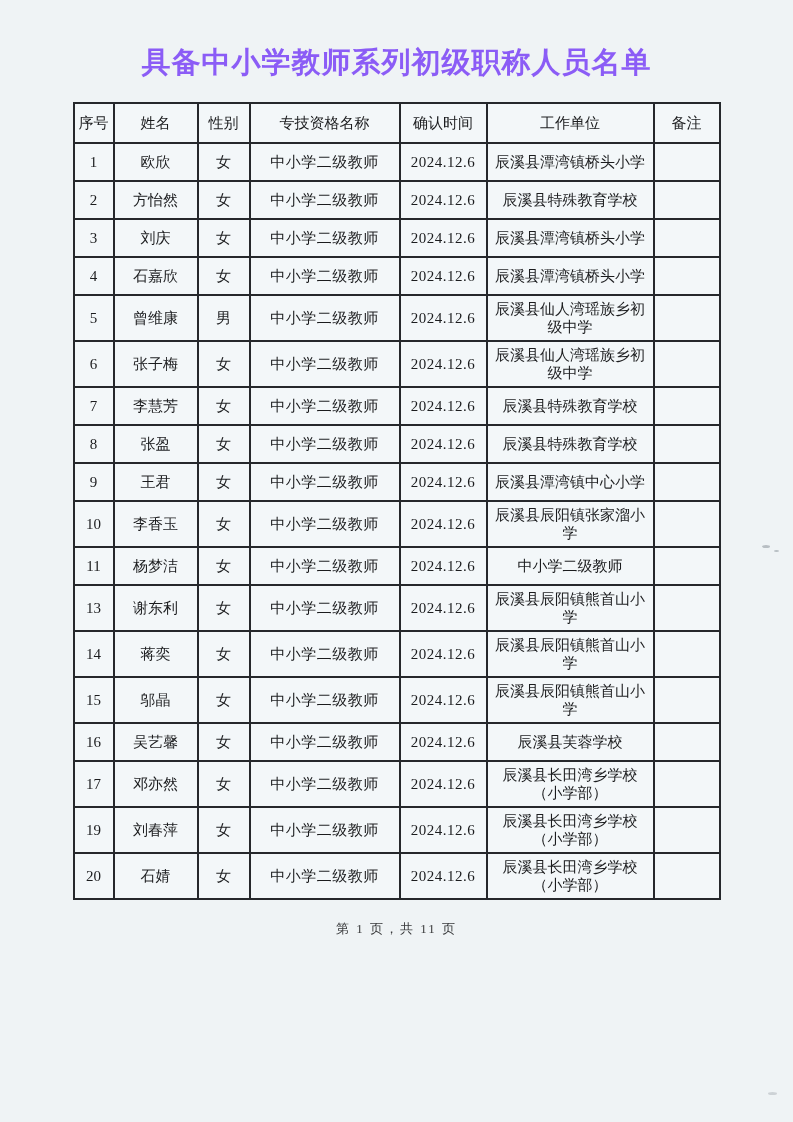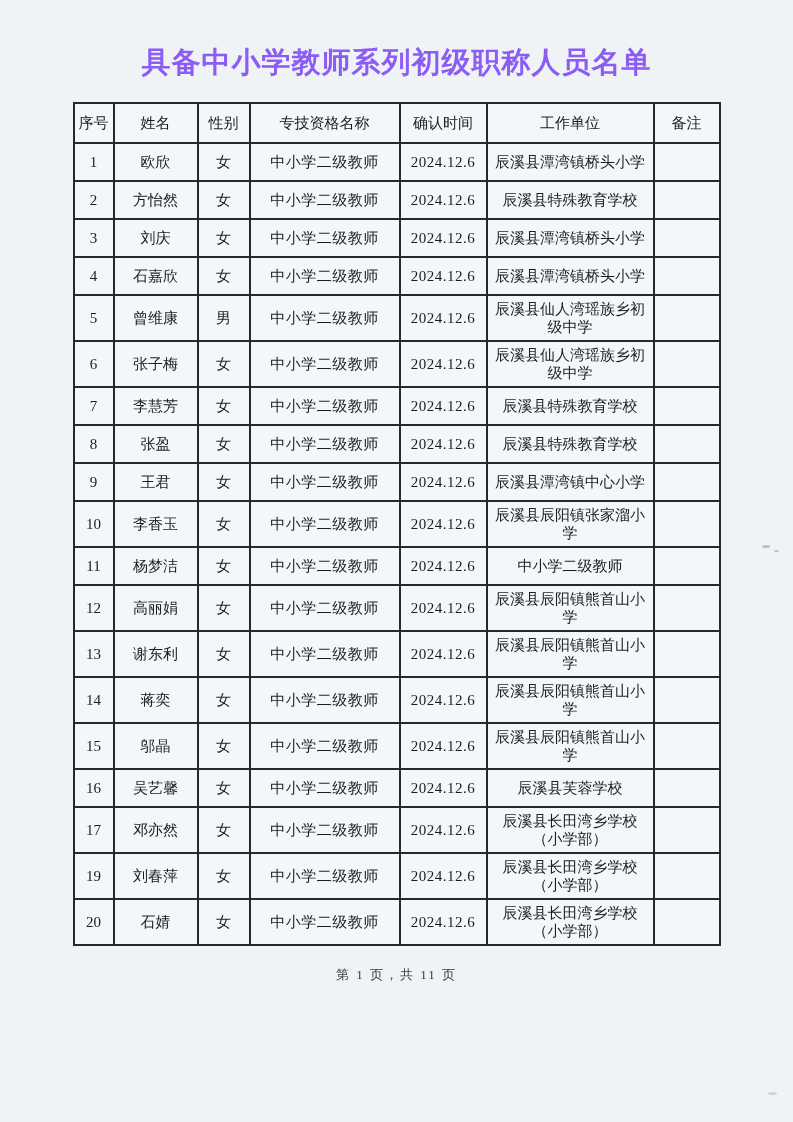--- a/index.html
+++ b/index.html
@@ -193,30 +193,20 @@
         <tr class="single">
           <td>11</td>
           <td>杨梦洁</td>
           <td>女</td>
           <td class="qual">中小学二级教师</td>
           <td class="date">2024.12.6</td>
           <td class="unit">中小学二级教师</td>
           <td></td>
         </tr>
         <tr class="double">
-          <td>12</td>
-          <td>高丽娟</td>
-          <td>女</td>
-          <td class="qual">中小学二级教师</td>
-          <td class="date">2024.12.6</td>
-          <td class="unit">辰溪县辰阳镇熊首山小
-学</td>
-          <td></td>
-        </tr>
-        <tr class="double">
           <td>13</td>
           <td>谢东利</td>
           <td>女</td>
           <td class="qual">中小学二级教师</td>
           <td class="date">2024.12.6</td>
           <td class="unit">辰溪县辰阳镇熊首山小
 学</td>
           <td></td>
         </tr>
         <tr class="double">

